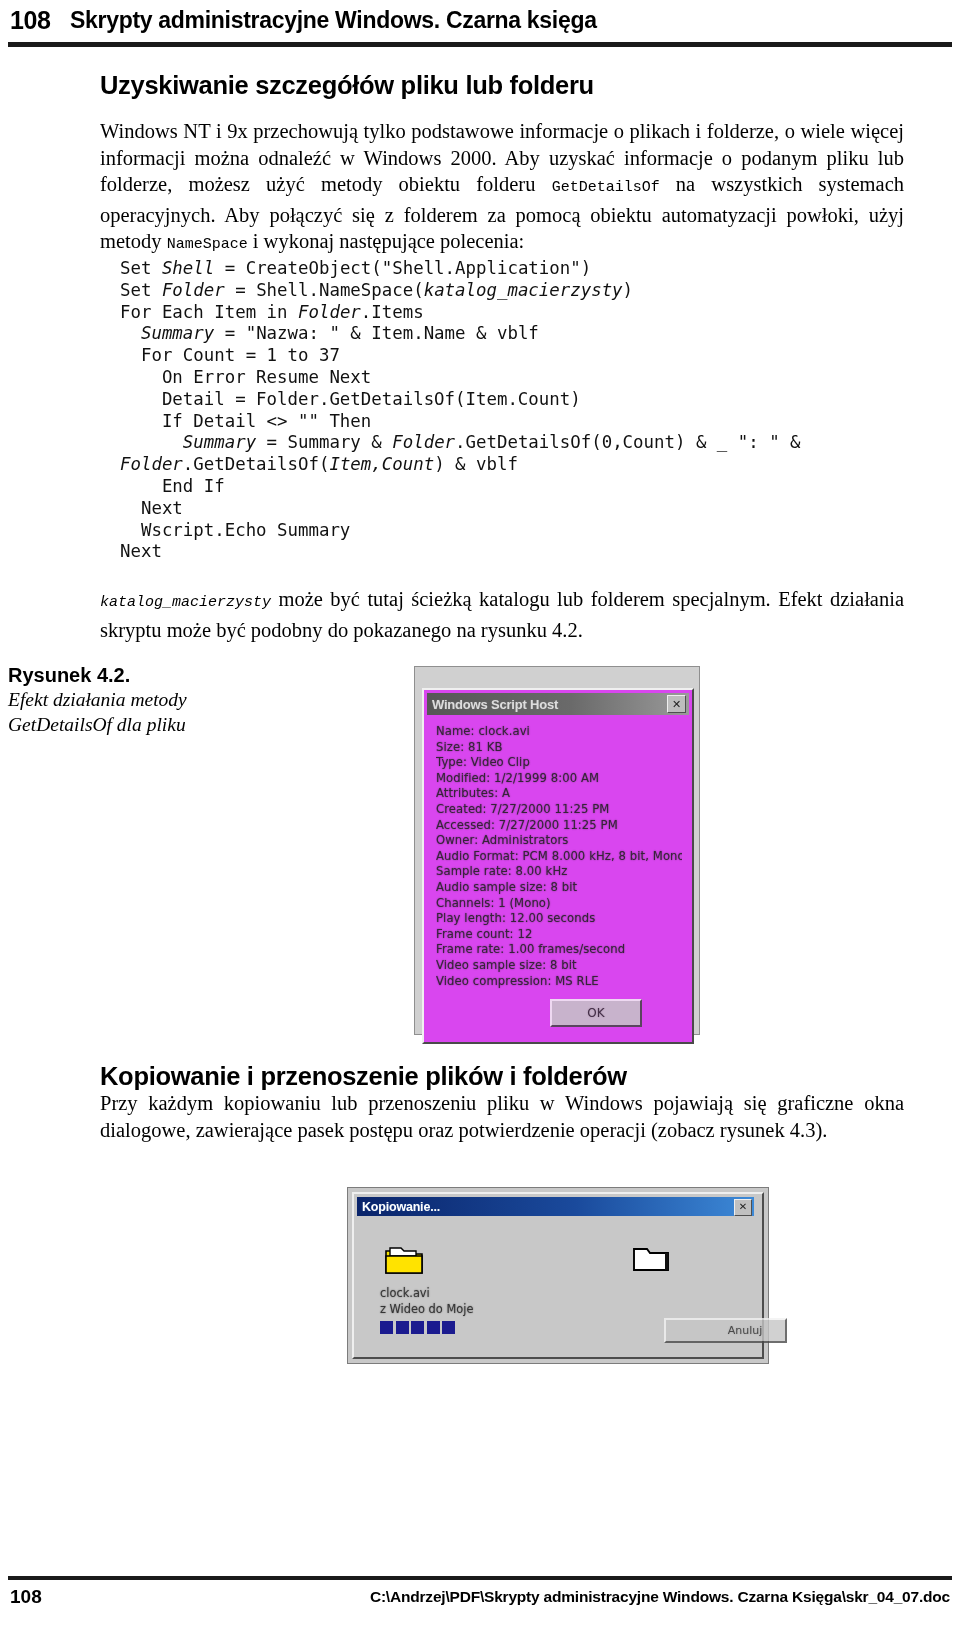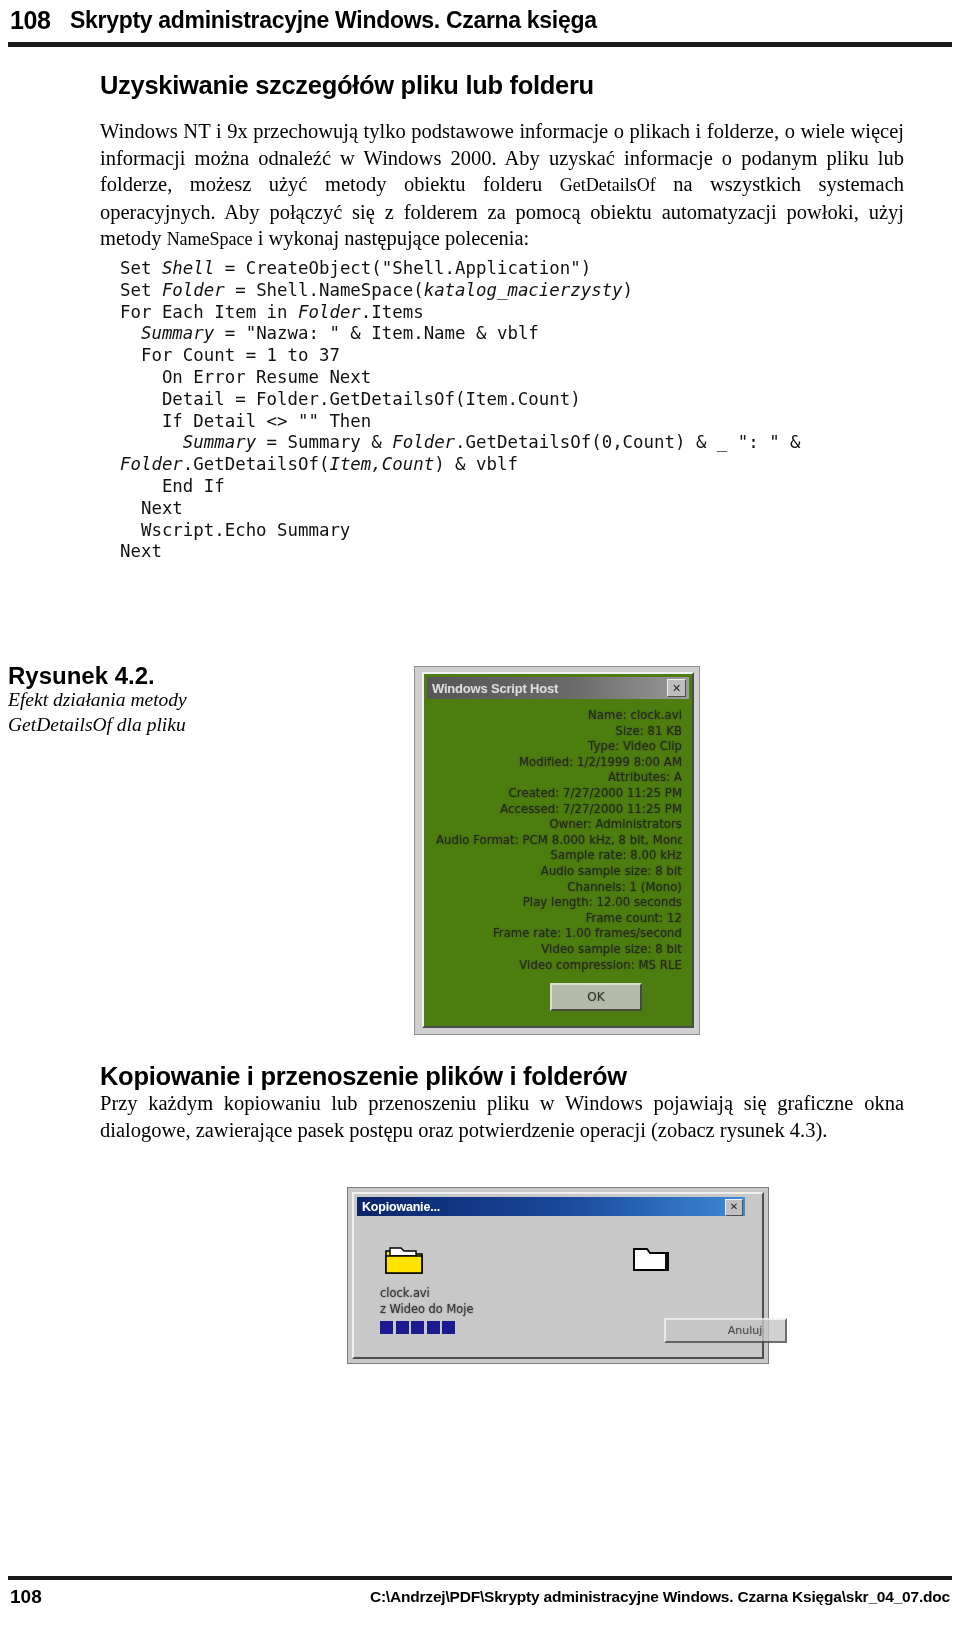--- a/index.html
+++ b/index.html
@@ -45,63 +45,63 @@
     font-size:20.5px;
     line-height:26.6px;
     text-align:justify;
     text-justify:inter-word;
   }
   #p-intro{position:absolute;left:100px;top:118px;width:804px;}
   #p-after-code{position:absolute;left:100px;top:586px;width:804px;}
   #p-copy{position:absolute;left:100px;top:1090px;width:804px;}
 
   .mono{
-    font-family:Liberation Serif, serif;
-    font-size:18px;
+    font-family:Liberation Mono, monospace;
+    font-size:15px;
   }
   .it{font-style:italic;}
 
   
   pre.code{
     position:absolute;left:120px;top:258px;
     margin:0;
     font-family:"DejaVu Sans Mono", monospace;
     font-size:17.4px;
     line-height:21.8px;
     white-space:pre;
     color:#111;
   }
   pre.code i{font-style:italic;}
 
   
   .figcap{position:absolute;left:8px;width:190px;}
   .figcap .num{
     font-family:"Liberation Sans", sans-serif;
-    font-weight:bold;font-size:24px;
+    font-weight:bold;font-size:20px;
     line-height:25px;
   }
   .figcap .desc{
     font-family:"Liberation Serif", serif;
     font-style:italic;font-size:19.5px;line-height:24.5px;
   }
   #cap-42{top:663px;}
   #cap-43{top:1208px;}
 
   
   .fig42{
     position:absolute;left:415px;top:667px;width:284px;height:367px;
     background:#d0d0d0;
     box-shadow:0 0 0 1px #8f8f8f;
     filter:blur(0.45px);
   }
   .fig42 .win{
-    position:absolute;left:7px;top:5px;width:268px;height:352px;
-    background:#4d7c0f;
+    position:absolute;left:7px;top:21px;width:268px;height:352px;
+    background:#d946ef;
     border-top:2px solid #f0f0f0;border-left:2px solid #f0f0f0;
-    border-right:2px solid #4a4a4a;border-bottom:2px solid #4a4a4a;text-align:right;
+    border-right:2px solid #4a4a4a;border-bottom:2px solid #4a4a4a;
   }
   .fig42 .tbar{
     position:absolute;left:3px;top:3px;right:3px;height:22px;
     background:linear-gradient(90deg,#565656 0%,#6a6a6a 55%,#9a9a9a 100%);
     display:flex;align-items:center;
   }
   .fig42 .tbar .ttl{
     color:#e8e8e8;
     font-family:"Liberation Sans", sans-serif;
     font-weight:bold;font-size:13px;
@@ -147,21 +147,21 @@
     box-shadow:0 0 0 1px #7c7c7c;
     filter:blur(0.35px);
   }
   .fig43 .win{
     position:absolute;left:4px;top:4px;right:4px;bottom:4px;
     background:#c8c8c8;
     border-top:2px solid #efefef;border-left:2px solid #efefef;
     border-right:2px solid #4d4d4d;border-bottom:2px solid #4d4d4d;
   }
   .fig43 .tbar{
-    position:absolute;left:3px;top:3px;right:17px;height:19px;
+    position:absolute;left:3px;top:3px;right:8px;height:19px;
     background:linear-gradient(90deg,#0a246a 0%,#1a4a9c 55%,#3d8ad8 100%);
     display:flex;align-items:center;
   }
   .fig43 .tbar .ttl{
     color:#fff;
     font-family:"Liberation Sans", sans-serif;
     font-weight:bold;font-size:12.5px;
     padding-left:5px;letter-spacing:-0.2px;
     text-shadow:0 0 1.2px #2a4f92;
   }
@@ -241,20 +241,21 @@
 <span>    On Error Resume Next</span>
 <span>    Detail = Folder.GetDetailsOf(Item.Count)</span>
 <span>    If Detail &lt;&gt; "" Then</span>
 <span>      <i>Summary</i> = Summary &amp; <i>Folder</i>.GetDetailsOf(0,Count) &amp; _ ": " &amp;</span>
 <span><i>Folder</i>.GetDetailsOf(<i>Item,Count</i>) &amp; vblf</span>
 <span>    End If</span>
 <span>  Next</span>
 <span>  Wscript.Echo Summary</span>
 <span>Next</span></pre>
 
+  <p class="para" id="p-after-code"><span class="mono it">katalog_macierzysty</span><span> może być tutaj ścieżką katalogu lub folderem specjalnym. Efekt działania skryptu może być podobny do pokazanego na rysunku 4.2.</span></p>
 
   <div class="figcap" id="cap-42">
     <div class="num">Rysunek 4.2.</div>
     <div class="desc">Efekt działania metody GetDetailsOf dla pliku</div>
   </div>
 
   <div class="fig42">
     <div class="win">
       <div class="tbar">
         <span class="ttl">Windows Script Host</span>

